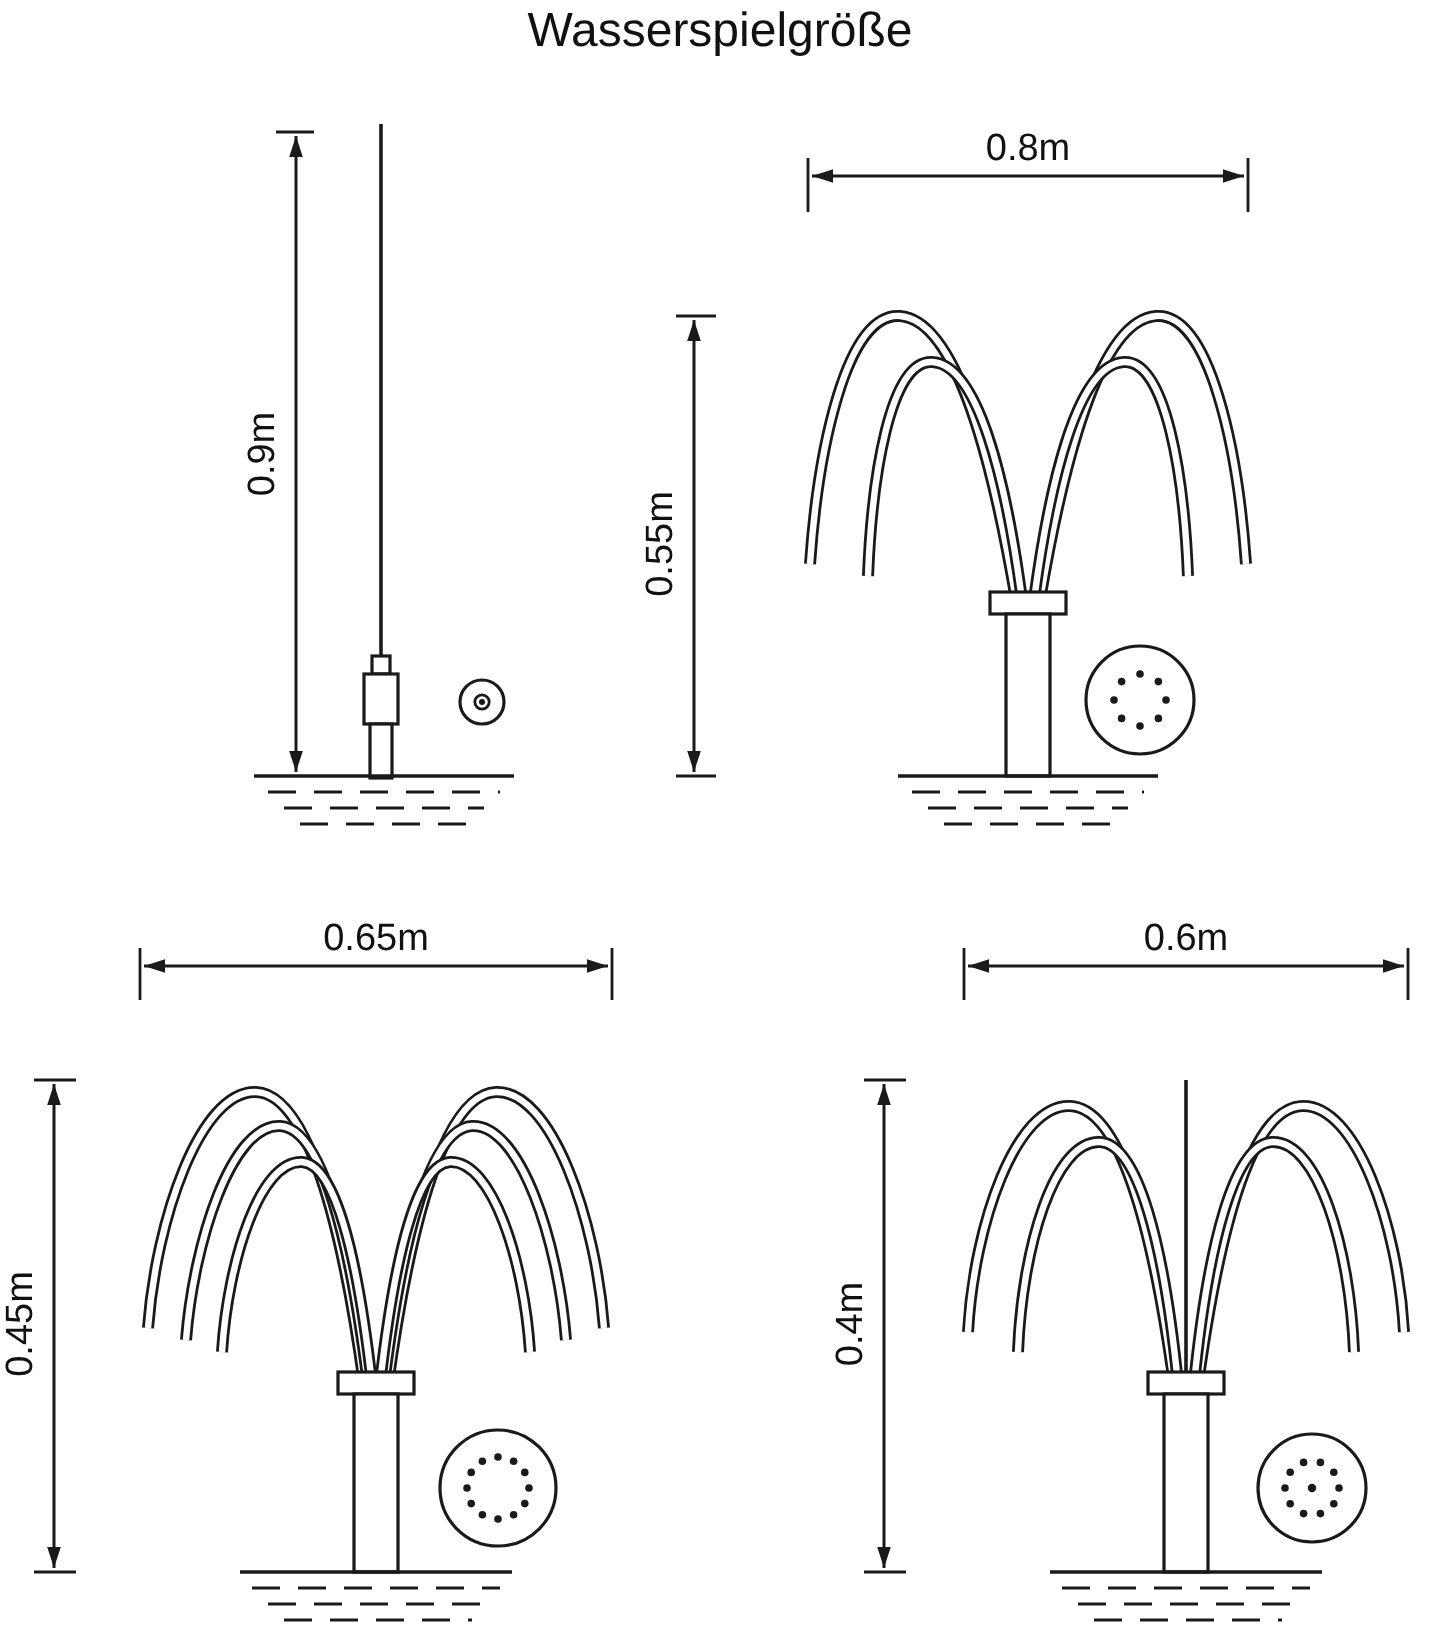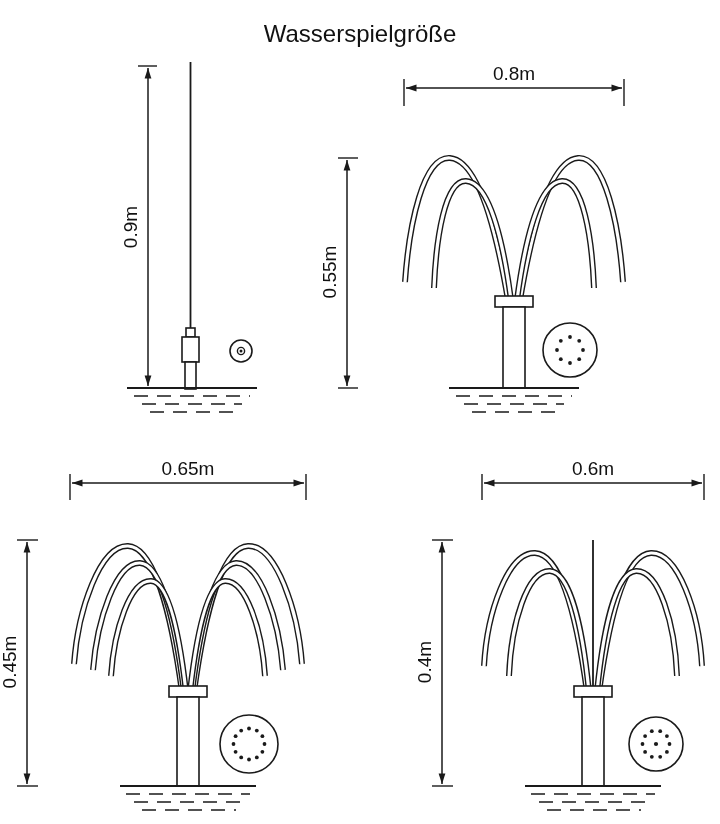--- a/index.html
+++ b/index.html
@@ -1,19 +1,19 @@
 <!DOCTYPE html>
 <html><head>
 <meta charset="utf-8">
 <style>
   html,body{margin:0;padding:0;background:#fff;}
   .page{position:relative;width:720px;height:824px;background:#fff;
         font-family:"Liberation Sans",sans-serif;overflow:hidden;}
   .title{position:absolute;top:0;left:0;width:100%;text-align:center;
-         font-size:24px;font-weight:400;color:#111;margin:0;padding-top:20px;}
+         font-size:24px;font-weight:400;color:#111;margin:0;padding-top:2px;}
   svg{position:absolute;left:0;top:0;}
   svg text{font-family:"Liberation Sans",sans-serif;font-size:19px;fill:#111;}
   .dim{stroke:#1a1a1a;stroke-width:1.5;fill:none;}
   .tick{stroke:#1a1a1a;stroke-width:1.4;}
   .thin{stroke:#1a1a1a;stroke-width:1.8;fill:none;}
   .ground{stroke:#1a1a1a;stroke-width:1.8;}
   .wave{stroke:#1a1a1a;stroke-width:1.5;stroke-dasharray:14 9;fill:none;}
   .s-out{stroke:#1a1a1a;stroke-width:6;fill:none;stroke-linecap:butt;}
   .s-in{stroke:#fff;stroke-width:3.2;fill:none;stroke-linecap:butt;}
   .part{fill:#fff;stroke:#1a1a1a;stroke-width:1.6;}

